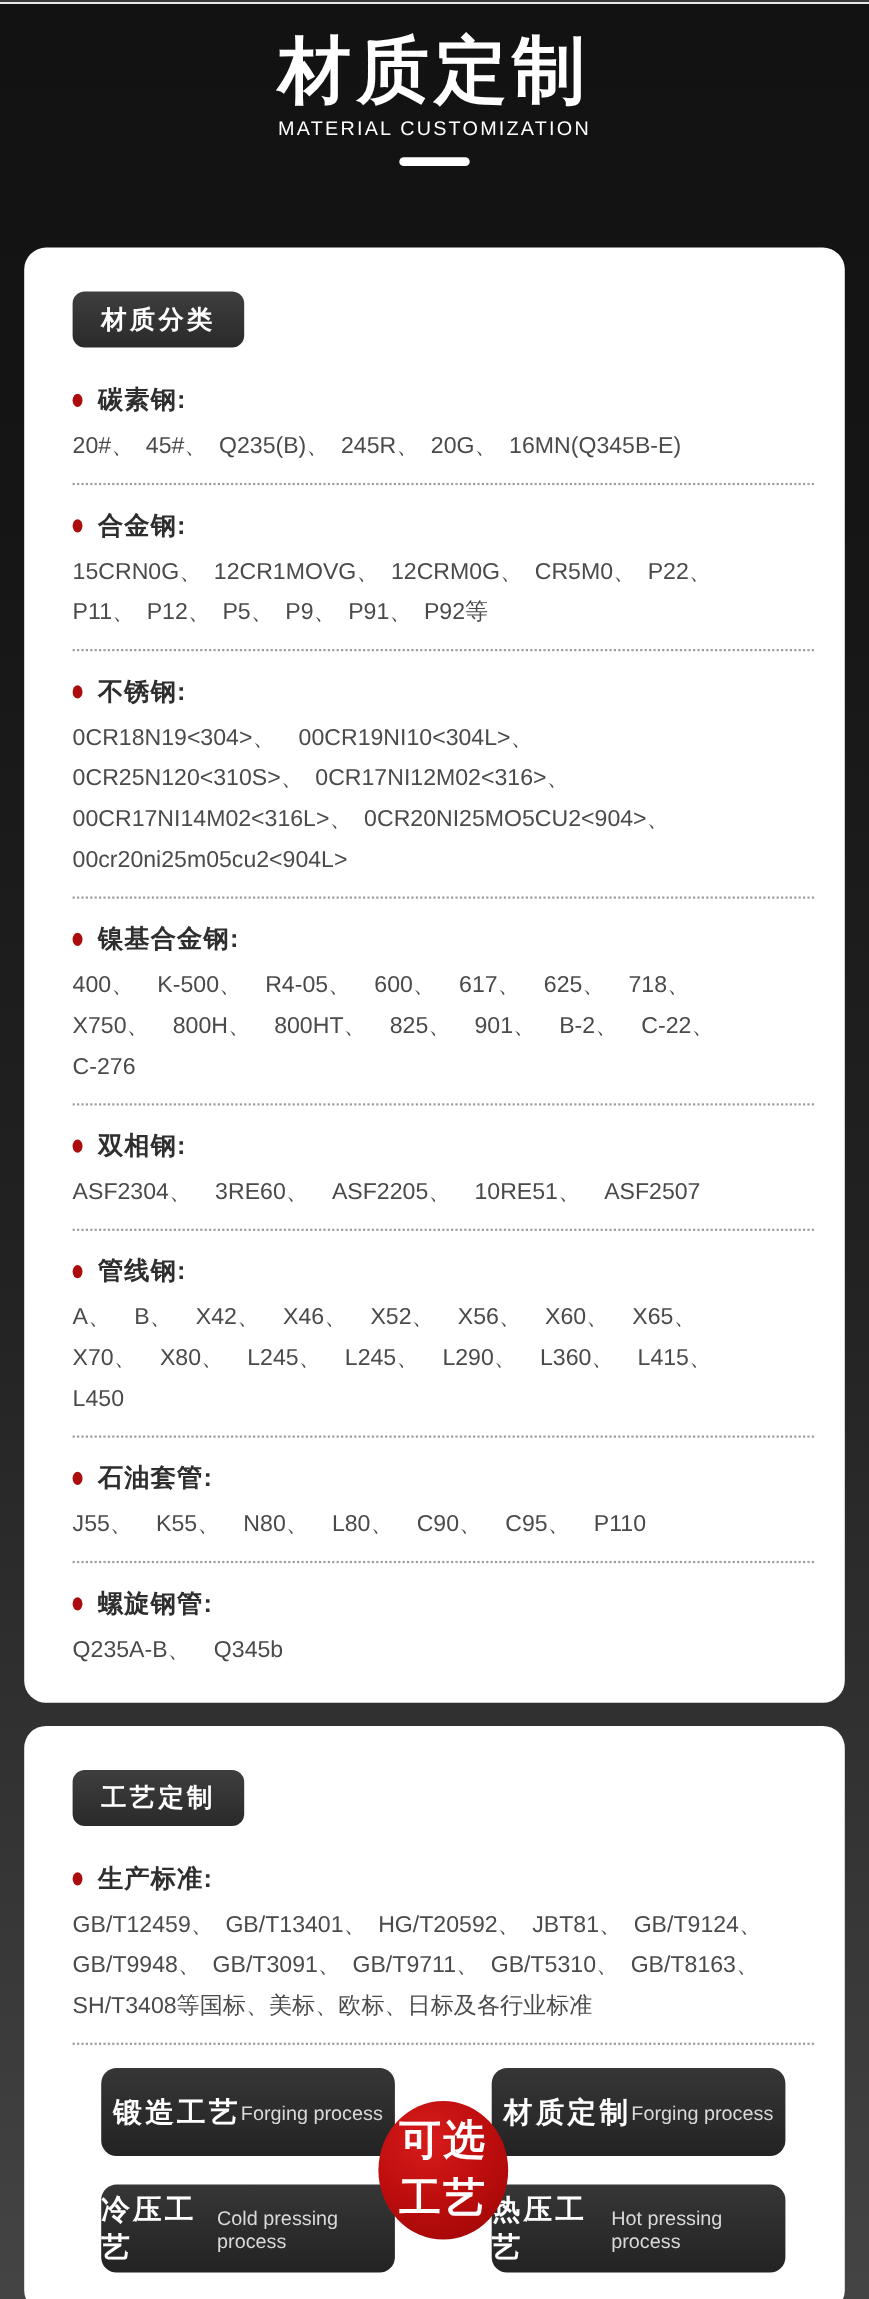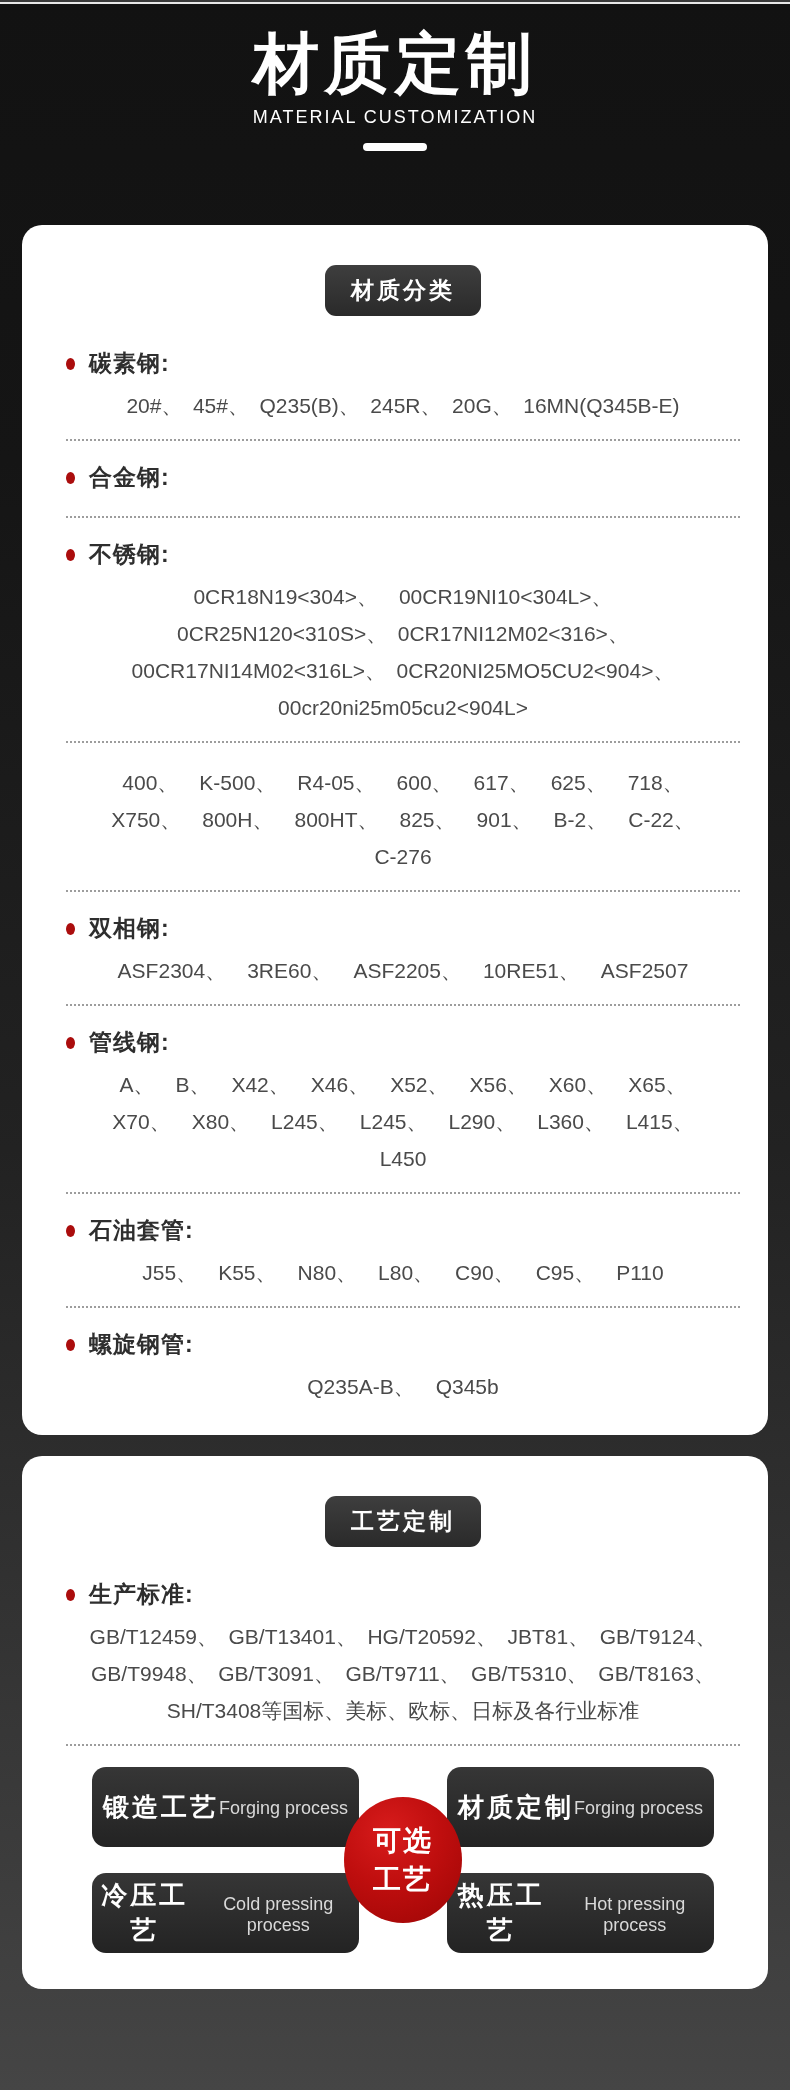--- a/index.html
+++ b/index.html
@@ -18,21 +18,20 @@
     color:#ffffff; font-size:66px; font-weight:800; letter-spacing:5px;
     line-height:1.05; font-family:"Liberation Sans","DejaVu Sans",sans-serif;
   }
   .header-sub { margin-top:9px; color:#ffffff; font-size:18px; font-weight:500; letter-spacing:2px; }
   .header-bar { width:64px; height:8px; border-radius:4px; background:#ffffff; margin:15px auto 0; }
 
   
   .card {
     background:#ffffff; border-radius:20px; margin:0 22px;
     padding:40px 28px 30px 44px;
-    text-align:center;
   }
   .card-material { margin-top:74px; }
   .card-process { margin-top:21px; padding-bottom:36px; }
 
   .badge {
     display:inline-block;
     background:linear-gradient(180deg,#3e3e3e,#2a2a2a);
     color:#ffffff; font-size:23px; font-weight:700; letter-spacing:3px;
     padding:10px 26px; border-radius:11px;
   }
@@ -62,21 +61,21 @@
     background:linear-gradient(180deg,#363636,#232323);
     border-radius:14px; height:80px; cursor:pointer;
     display:flex; flex-direction:row; align-items:center; justify-content:center;
   }
   .process-zh { color:#ffffff; font-size:26px; font-weight:700; letter-spacing:3px; }
   .process-en { color:#d9d9d9; font-size:18px; margin-top:3px; }
   .option-circle {
     position:absolute; left:50%; top:50%; transform:translate(-50%,-50%);
     width:118px; height:126px; border-radius:50%;
     background:radial-gradient(circle at 38% 28%,#d81c1c 0%,#bf0e0e 45%,#9c0505 100%);
-    color:#ffffff; font-size:28px; font-weight:700; letter-spacing:2px; line-height:1.4;
+    color:#ffffff; font-size:38px; font-weight:700; letter-spacing:2px; line-height:1.4;
     display:flex; flex-direction:column; align-items:center; justify-content:center;
     z-index:2;
   }
 </style>
 </head>
 <body>
 
 <div class="top-line"></div>
 
 <header class="header">
@@ -94,34 +93,40 @@
       <span class="section-label">碳素钢:</span>
     </div>
     <div class="section-values">20#、 45#、 Q235(B)、 245R、 20G、 16MN(Q345B-E)</div>
   </div>
 
   <div class="section">
     <div class="section-label-row">
       <span class="bullet"></span>
       <span class="section-label">合金钢:</span>
     </div>
+    <div class="section-values">15CRN0G、 12CR1MOVG、 12CRM0G、 CR5M0、 P22、
+P11、 P12、 P5、 P9、 P91、 P92等</div>
   </div>
 
   <div class="section">
     <div class="section-label-row">
       <span class="bullet"></span>
       <span class="section-label">不锈钢:</span>
     </div>
     <div class="section-values">0CR18N19&lt;304&gt;、  00CR19NI10&lt;304L&gt;、
 0CR25N120&lt;310S&gt;、 0CR17NI12M02&lt;316&gt;、
 00CR17NI14M02&lt;316L&gt;、 0CR20NI25MO5CU2&lt;904&gt;、
 00cr20ni25m05cu2&lt;904L&gt;</div>
   </div>
 
   <div class="section">
+    <div class="section-label-row">
+      <span class="bullet"></span>
+      <span class="section-label">镍基合金钢:</span>
+    </div>
     <div class="section-values">400、  K-500、  R4-05、  600、  617、  625、  718、
 X750、  800H、  800HT、  825、  901、  B-2、  C-22、
 C-276</div>
   </div>
 
   <div class="section">
     <div class="section-label-row">
       <span class="bullet"></span>
       <span class="section-label">双相钢:</span>
     </div>

